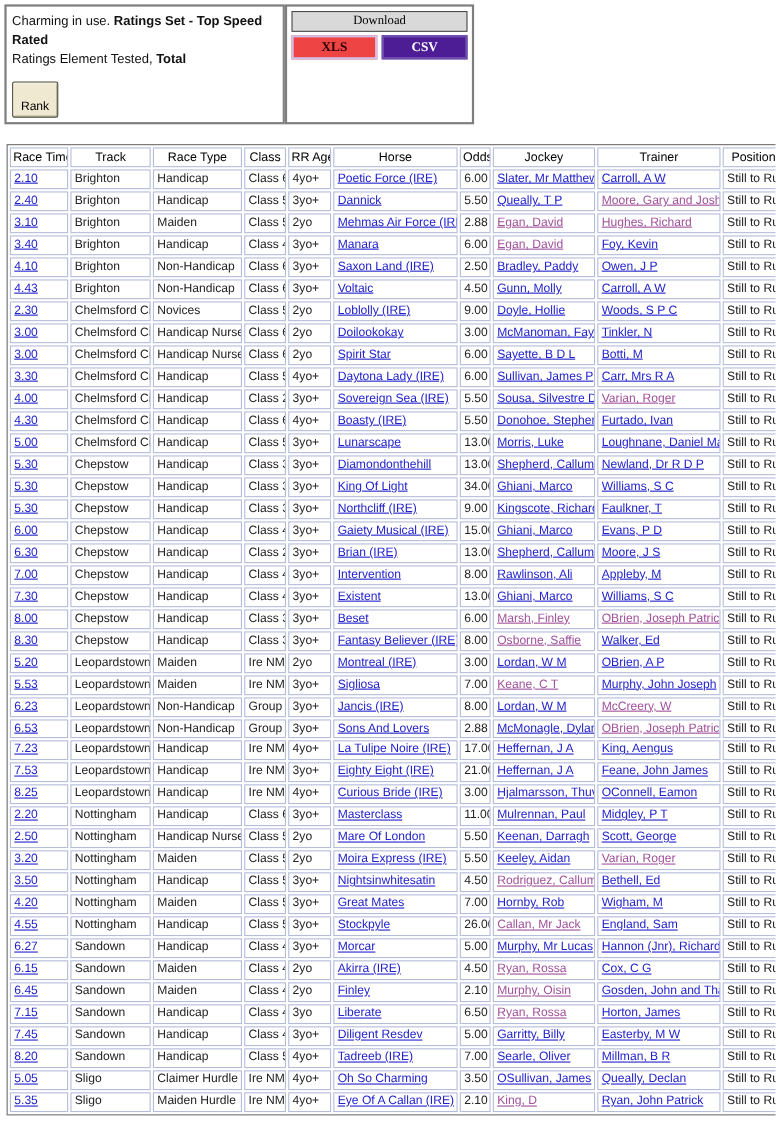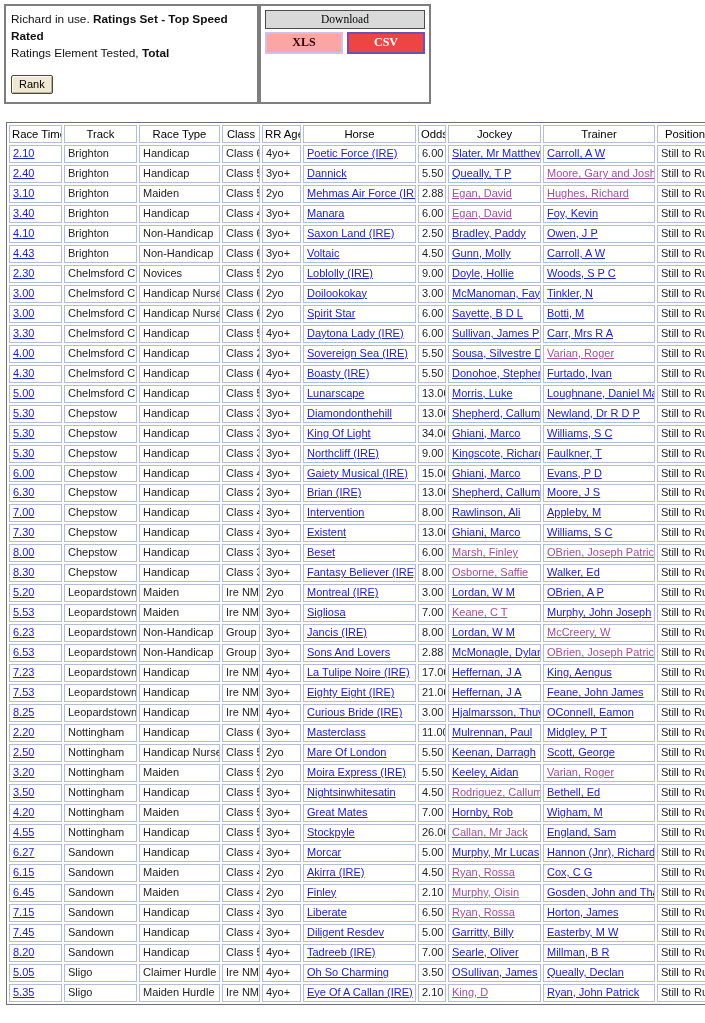--- a/index.html
+++ b/index.html
@@ -18,21 +18,21 @@
     padding: 5px 4px 4px 5px;
   }
   .criteria-text { font-size: 11.8px; line-height: 1.45; color: #111; }
   .criteria-text b { font-weight: bold; }
   .btn {
     display: inline-block;
     font-size: 11px; color: #000;
     background: #efe9d2;
     border: 1px solid #4a4a3a;
     box-shadow: inset 1px 1px 0 #fffdf2, inset -1px -1px 0 #b9b29a;
-    padding: 2px 7px 3px 7px;
+    padding: 16px 7px 3px 7px;
     cursor: pointer;
     border-radius: 2px;
   }
   .rank-row { margin-top: 12px; }
   .clear-row { margin-top: 7px; display: flex; gap: 3px; }
 
   .download-box {
     width: 172px; min-height: 100px;
     border: 2px solid #7e7e7e; border-left-width: 2px;
     background: #fff; padding: 4px; font-family: Liberation Serif, serif;
@@ -40,22 +40,22 @@
   .download-header {
     border: 1px solid #4c4c4c; background: #d9d9d9;
     text-align: center; font-size: 11.5px; color: #000;
     padding: 2px 0 3px 0;
   }
   .download-buttons { display: flex; gap: 4px; margin-top: 3px; }
   .dl-btn {
     flex: 1; text-align: center; font-size: 12px; font-weight: bold;
     padding: 1px 0 2px 0; cursor: pointer; text-decoration: none; display: block;
   }
-  .xls-btn { background: #fca5a5; color: #2b0005; border: 2px solid #d3c0e8; }
-  .csv-btn { background: #ef4444; color: #ffffff; border: 2px solid #6f50ae; }
+  .xls-btn { background: #ef4444; color: #2b0005; border: 2px solid #d3c0e8; }
+  .csv-btn { background: #4c1d95; color: #ffffff; border: 2px solid #6f50ae; }
 
   
   table.race-table {
     margin: 18px 0 0 6px;
     width: 694px;
     table-layout: fixed;
     border-collapse: separate; border-spacing: 2px;
     border: 1px solid #6f6f6f;
     background: #fff;
     font-size: 11px;
@@ -78,21 +78,21 @@
   .race-table a { text-decoration: underline; }
   a.lnk-b { color: #2222cc; }
   a.lnk-v { color: #a0519b; }
 </style>
 </head>
 <body>
 
 <div class="top-area">
   <div class="criteria-box">
     <div class="criteria-text">
-      <span>Richard in use. </span><b>Ratings Set - Top Speed Rated</b><br>
+      <span>Charming in use. </span><b>Ratings Set - Top Speed Rated</b><br>
       <span>Ratings Element Tested, </span><b>Total</b>
     </div>
     <div class="rank-row">
       <button class="btn">Rank</button>
     </div>
   </div>
   <div class="download-box">
     <div class="download-header">Download</div>
     <div class="download-buttons">
       <a class="dl-btn xls-btn">XLS</a>

